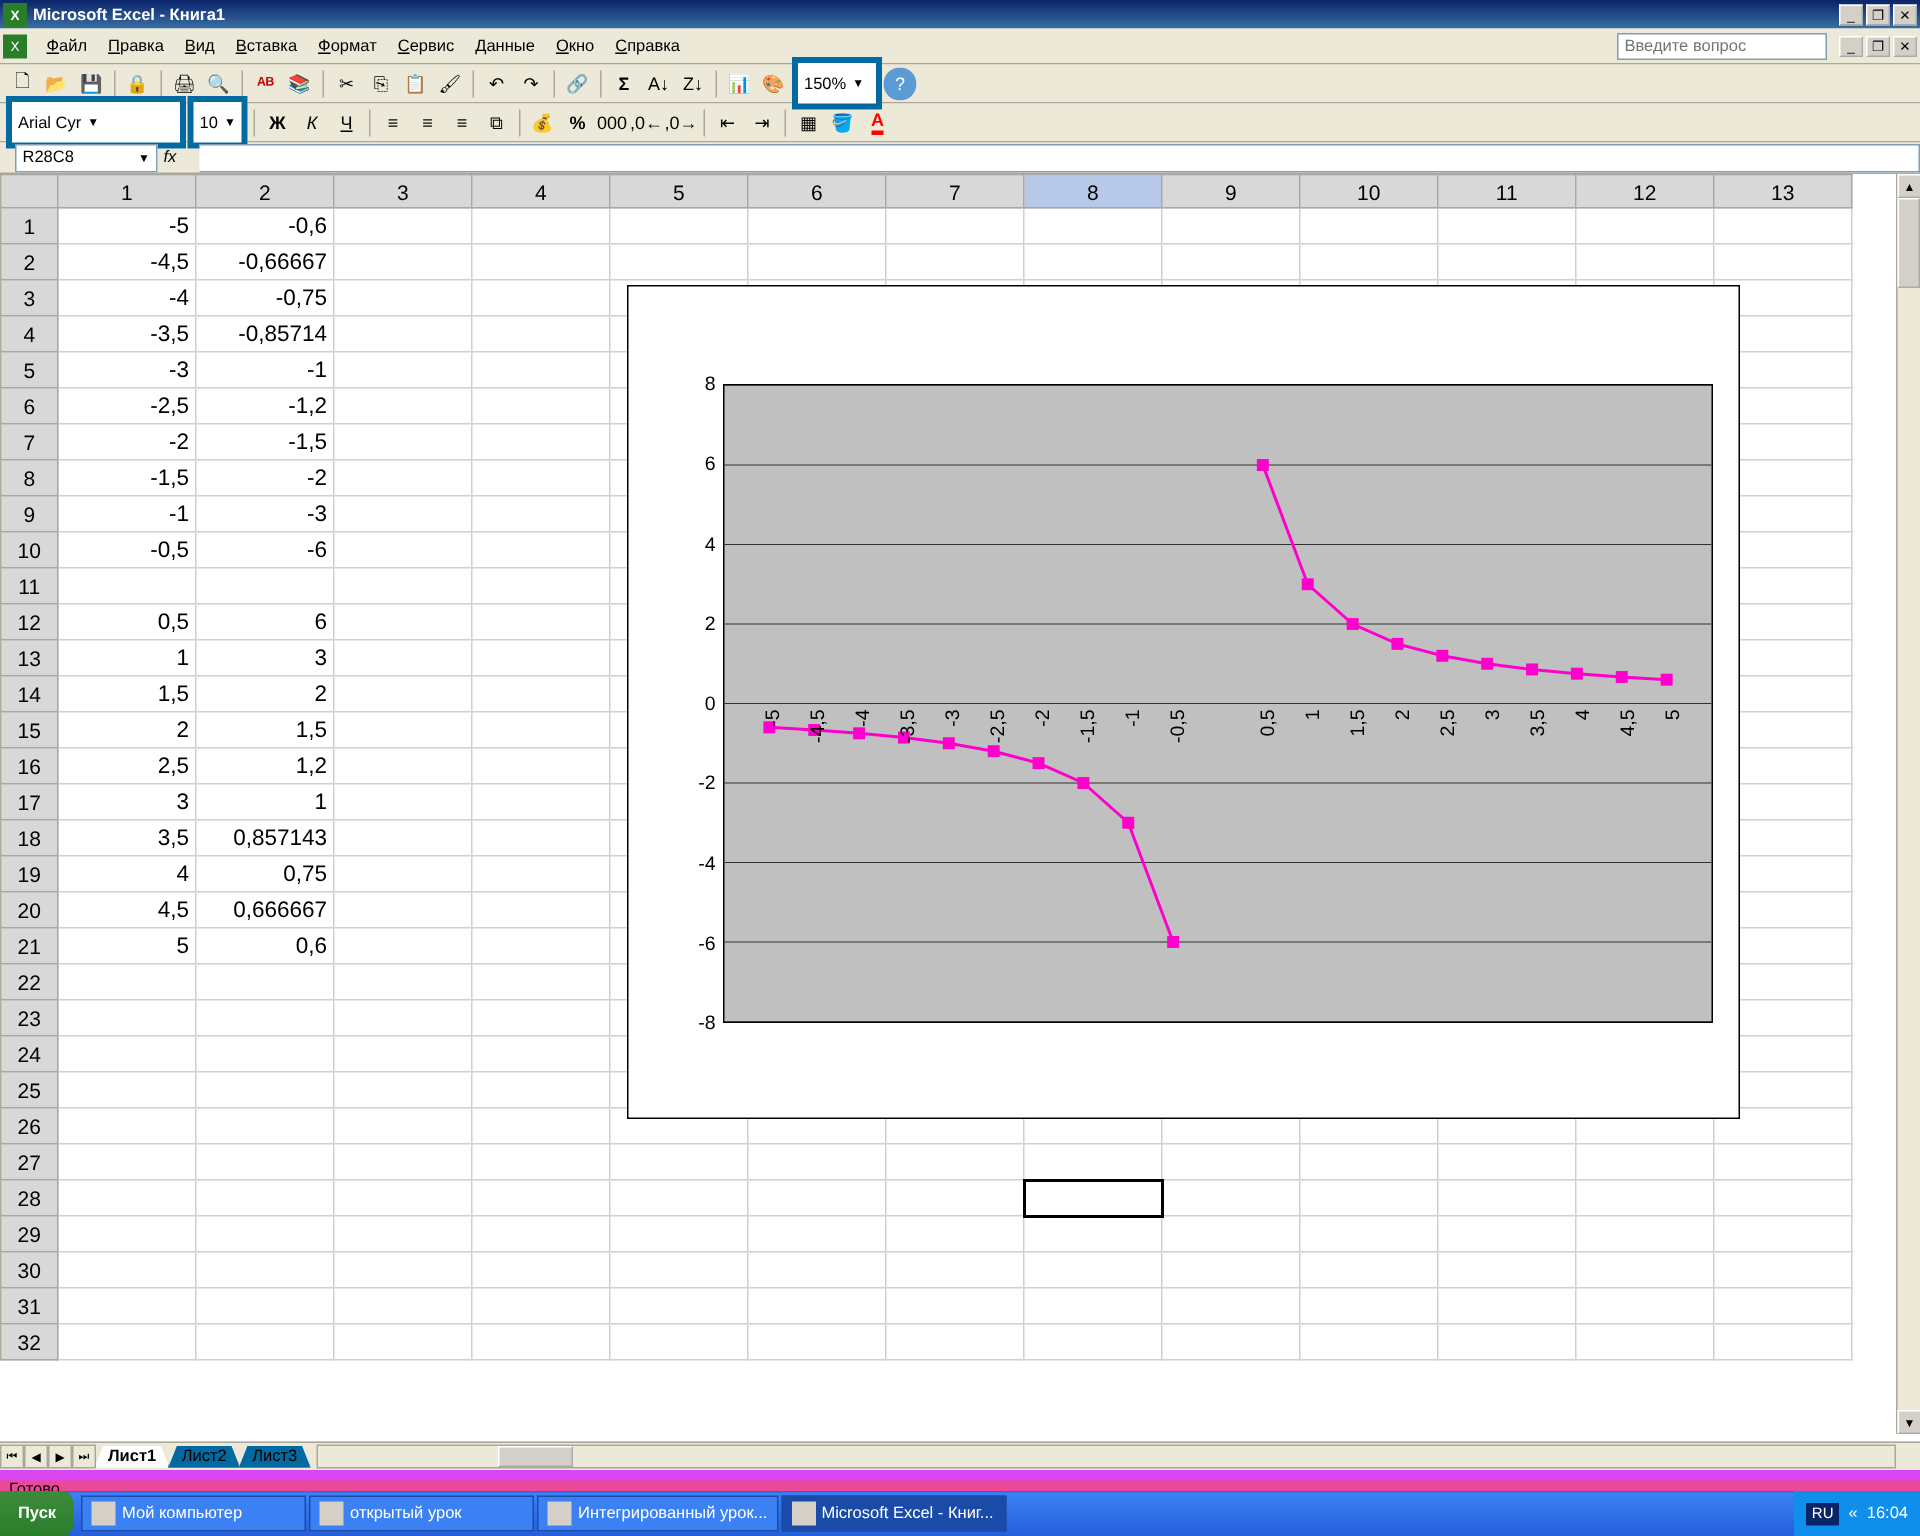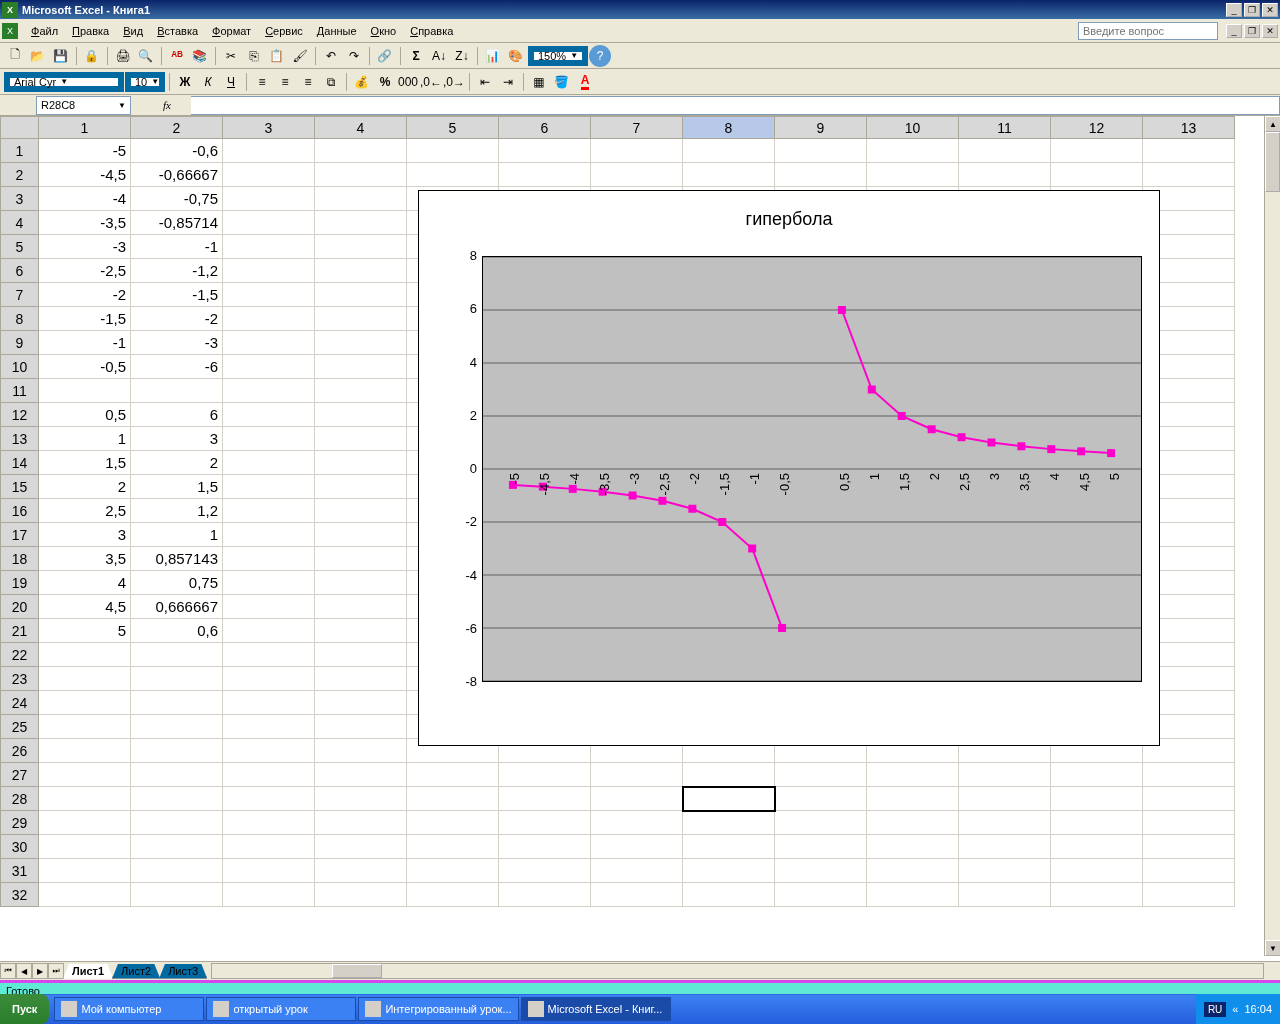--- a/index.html
+++ b/index.html
@@ -17,28 +17,28 @@
 .menubar .app-icon { width: 16px; height: 16px; background: #2a7e2a; margin-right: 6px; font-size: 9px; color: white; display: flex; align-items: center; justify-content: center; }
 .menu-item { padding: 3px 7px; cursor: pointer; }
 .menu-item u { text-decoration: underline; }
 .menubar .qbox { margin-left: auto; width: 140px; height: 18px; border: 1px solid #7f9db9; background: white; padding: 0 4px; color: #aca899; font-size: 11px; }
 .menubar .doc-btns { display: flex; gap: 2px; margin-left: 8px; }
 
 
 .toolbar { background: #ece9d8; height: 26px; display: flex; align-items: center; padding: 0 4px; border-bottom: 1px solid #aca899; gap: 1px; }
 .tbtn { width: 22px; height: 22px; display: flex; align-items: center; justify-content: center; cursor: pointer; border: 1px solid transparent; font-size: 12px; }
 .tsep { width: 1px; height: 18px; background: #aca899; margin: 0 3px; }
-.combo { height: 20px; border: 6px solid #0369a1; background: white; display: flex; align-items: center; padding: 0 4px; font-size: 11px; }
+.combo { height: 35px; border: 4px solid #0369a1; background: white; display: flex; align-items: center; padding: 0 4px; font-size: 11px; }
 .combo .arrow { margin-left: 4px; font-size: 8px; color: #000; }
 
 
-.formulabar { background: #ece9d8; height: 21px; display: flex; align-items: center; border-bottom: 1px solid #aca899; padding-left: 26px; }
+.formulabar { background: #ece9d8; height: 21px; display: flex; align-items: center; border-bottom: 1px solid #aca899; }
 .namebox { width: 95px; height: 19px; border: 1px solid #7f9db9; background: white; padding: 0 4px; display: flex; align-items: center; margin-left: 10px; }
 .namebox .arrow { margin-left: auto; font-size: 8px; }
-.fx { width: 20px; text-align: right; font-style: italic; font-family: Liberation Serif, serif; margin: 0 20px; }
+.fx { width: 20px; text-align: left; font-style: italic; font-family: Liberation Sans, sans-serif; margin: 0 4px; }
 .formula-input { flex: 1; height: 19px; border: 1px solid #7f9db9; border-left: none; background: white; }
 
 
 .grid-container { position: relative; background: white; height: 845px; overflow: hidden; }
 .grid { border-collapse: collapse; table-layout: fixed; }
 .grid th { background: #d8d8d8; border: 1px solid #aca899; font-weight: normal; text-align: center; height: 22px; font-size: 14px; }
 .grid th.selected { background: #b8c8e8; }
 .grid td { border: 1px solid #d4d0c8; height: 24px; padding: 0 4px; text-align: right; font-family: Arial; font-size: 15px; }
 .grid .rowhead { background: #d8d8d8; border: 1px solid #aca899; text-align: center; width: 38px; font-size: 14px; }
 .grid .corner { background: #d8d8d8; border: 1px solid #aca899; width: 38px; }
@@ -56,21 +56,21 @@
 
 .sheettabs { background: #ece9d8; height: 19px; display: flex; align-items: center; border-top: 1px solid #aca899; position: relative; }
 .tab-nav { display: flex; }
 .tab-nav-btn { width: 16px; height: 16px; border: 1px solid #aca899; background: #ece9d8; display: flex; align-items: center; justify-content: center; font-size: 8px; cursor: pointer; }
 .sheet-tab { padding: 1px 8px; background: #0369a1; border: 1px solid #808080; border-top: none; font-size: 11px; cursor: pointer; margin-left: -1px; clip-path: polygon(6px 0, calc(100% - 6px) 0, 100% 100%, 0 100%); }
 .sheet-tab.active { background: white; font-weight: bold; border-bottom: 1px solid white; }
 .hscroll-track { flex: 1; height: 16px; background: #ece9d8; border: 1px solid #aca899; margin: 0 16px 0 4px; position: relative; }
 .hscroll-thumb { position: absolute; left: 120px; width: 50px; height: 100%; background: #d4d0c8; border: 1px outset #fff; }
 
 
-.statusbar { background: #5eead4; height: 19px; display: flex; align-items: center; padding: 0 6px; border-top: 3px solid #d946ef; font-size: 11px; }
+.statusbar { background: #ec4899; height: 19px; display: flex; align-items: center; padding: 0 6px; border-top: 7px solid #d946ef; font-size: 11px; }
 
 
 .taskbar { background: linear-gradient(to bottom, #245edb, #3c81f3 5%, #245edb); height: 30px; display: flex; align-items: center; position: absolute; bottom: 0; left: 0; right: 0; }
 .start-btn { background: linear-gradient(to bottom, #3c8b3c, #2a7e2a); color: white; height: 100%; padding: 0 12px; display: flex; align-items: center; font-weight: bold; border-radius: 0 8px 8px 0; cursor: pointer; }
 .task-item { background: #3c81f3; border: 1px solid #1a4ba8; color: white; height: 24px; padding: 0 6px; margin: 0 1px; display: flex; align-items: center; font-size: 11px; cursor: pointer; min-width: 150px; gap: 4px; }
 .task-item.active { background: #1a4ba8; }
 .task-icon { width: 16px; height: 16px; background: #d4d0c8; display: inline-block; }
 .systray { margin-left: auto; background: #0f8eeb; height: 100%; padding: 0 8px; display: flex; align-items: center; gap: 6px; color: white; font-size: 11px; }
 .lang-ind { background: #0a246a; color: white; padding: 2px 4px; font-size: 10px; }
 
@@ -787,21 +787,20 @@
           <td></td>
           <td></td>
           <td></td>
           <td></td>
           <td></td>
         </tr>
       </tbody>
     </table>
 
   <div class="chart">
-    <div class="chart-title">гипербола</div>
     <div class="plot-area">
       <svg class="chart-svg" id="chart-svg" viewBox="0 0 660 426" preserveAspectRatio="none">
           <line x1="0" y1="426" x2="660" y2="426" stroke="#000" stroke-width="0.5"></line>
           <line x1="0" y1="372.75" x2="660" y2="372.75" stroke="#000" stroke-width="0.5"></line>
           <line x1="0" y1="319.5" x2="660" y2="319.5" stroke="#000" stroke-width="0.5"></line>
           <line x1="0" y1="266.25" x2="660" y2="266.25" stroke="#000" stroke-width="0.5"></line>
           <line x1="0" y1="213" x2="660" y2="213" stroke="#000" stroke-width="0.5"></line>
           <line x1="0" y1="159.75" x2="660" y2="159.75" stroke="#000" stroke-width="0.5"></line>
           <line x1="0" y1="106.5" x2="660" y2="106.5" stroke="#000" stroke-width="0.5"></line>
           <line x1="0" y1="53.25" x2="660" y2="53.25" stroke="#000" stroke-width="0.5"></line>

